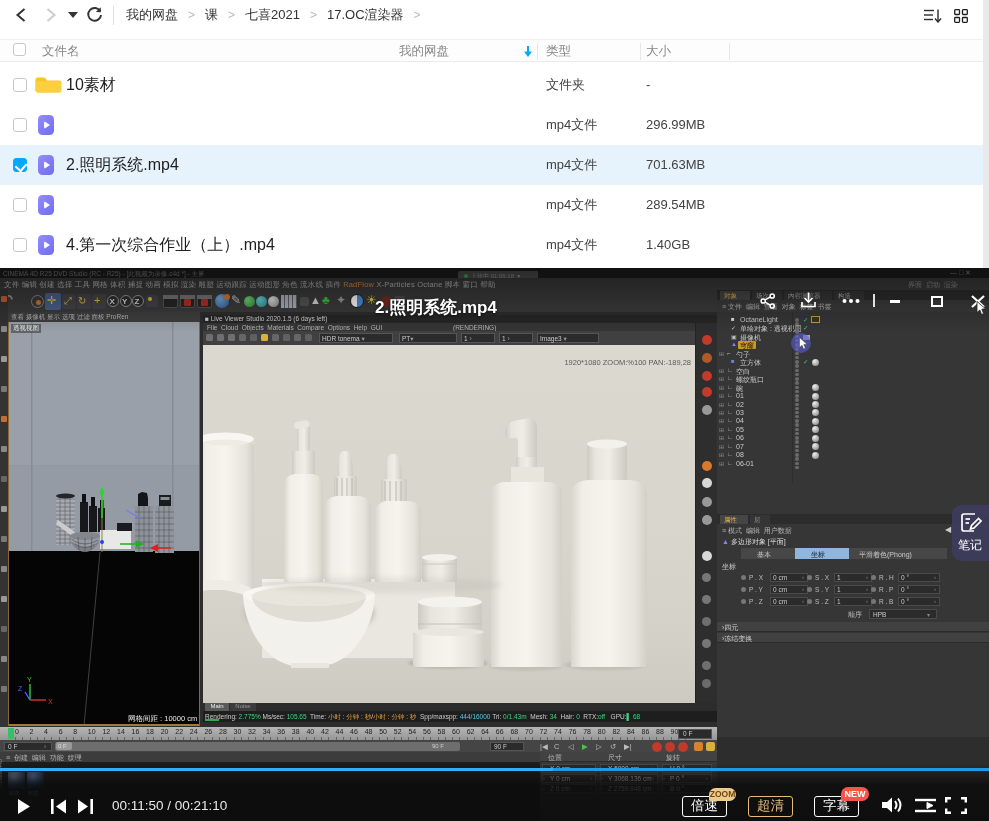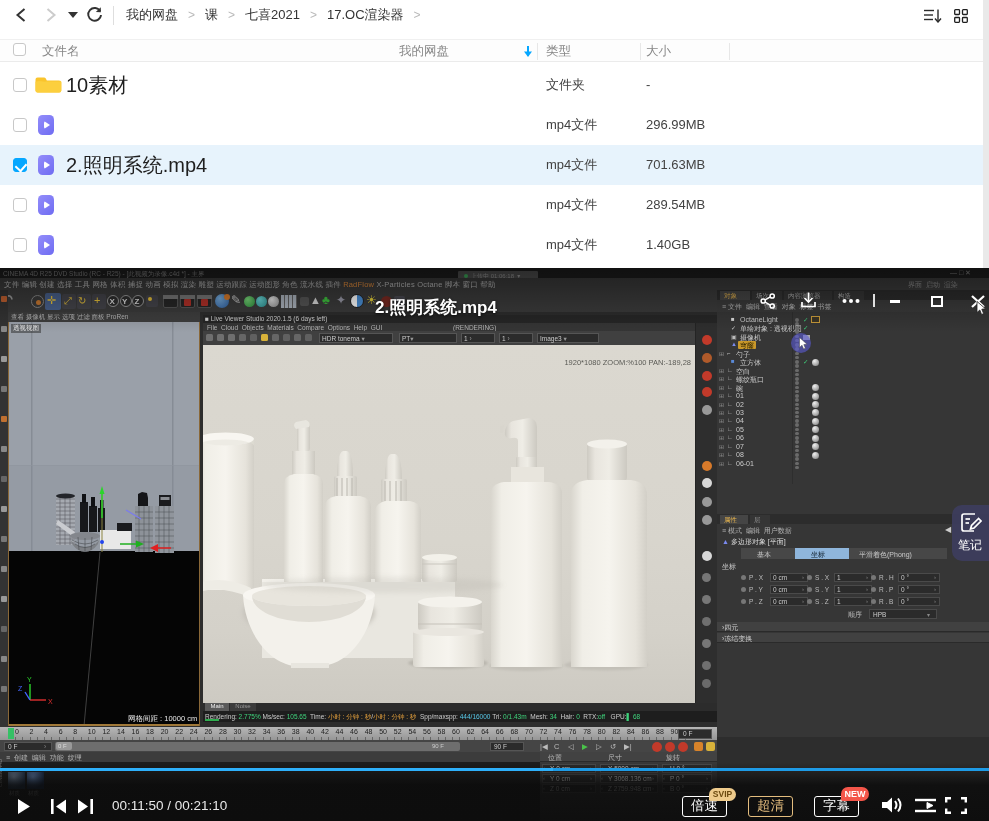--- a/index.html
+++ b/index.html
@@ -7,21 +7,21 @@
 .abs{position:absolute}
 
 #topbar{position:absolute;left:0;top:0;width:989px;height:39px;background:#fff}
 .crumb{position:absolute;top:0;height:30px;line-height:30px;font-size:13px;color:#333;display:flex;align-items:center;gap:10px}
 .csep{color:#b9b9b9;font-size:12px}
 
 #lhead{position:absolute;left:0;top:39px;width:989px;height:23px;background:#fdfdfd;border-top:1px solid #f0f0f0;border-bottom:1px solid #ebebeb;font-size:12.5px;color:#878787}
 .hdiv{position:absolute;top:3px;height:17px;width:1px;background:#e7e7e7}
 
 .row{position:absolute;left:0;width:989px;height:40px}
-.row .name{position:absolute;left:66px;top:0;height:40px;line-height:40px;font-size:20px;color:#1f1f1f}
+.row .name{position:absolute;left:66px;top:0;height:40px;line-height:40px;font-size:16px;color:#1f1f1f}
 .row .type{position:absolute;left:546px;top:0;height:40px;line-height:40px;font-size:13px;color:#424242}
 .row .size{position:absolute;left:646px;top:0;height:40px;line-height:40px;font-size:13px;color:#424242}
 .cb{position:absolute;left:13px;width:14px;height:14px;border:1px solid #c8c8c8;border-radius:3px;background:#fff}
 .cb.on{background:#06a7ff;border-color:#06a7ff}
 .cb.on:after{content:"";position:absolute;left:3px;top:1.5px;width:6px;height:8px;border:solid #fff;border-width:0 2px 2px 0;transform:rotate(42deg)}
 .vicon{position:absolute;left:38px;width:16px;height:20px;border-radius:4.5px;background:linear-gradient(135deg,#938dfa,#6f6cf2)}
 .vicon:after{content:"";position:absolute;left:6px;top:6px;width:0;height:0;border-left:6px solid #fff;border-top:4px solid transparent;border-bottom:4px solid transparent;border-radius:2px}
 
 #player{position:absolute;left:0;top:268px;width:989px;height:553px;background:#2d2d2d;overflow:hidden}
 #player .t{position:absolute;white-space:nowrap}
@@ -116,20 +116,21 @@
 </div>
 <div class="row" style="top:185px">
   <div class="cb" style="top:13px"></div>
   <div class="vicon" style="top:10px"></div>
   <div class="type">mp4文件</div>
   <div class="size">289.54MB</div>
 </div>
 <div class="row" style="top:225px">
   <div class="cb" style="top:13px"></div>
   <div class="vicon" style="top:10px"></div>
+  <div class="name">4.第一次综合作业（上）.mp4</div>
   <div class="type">mp4文件</div>
   <div class="size">1.40GB</div>
 </div>
 <div class="abs" style="left:983px;top:0px;width:6px;height:268px;background:#e9e9e9"></div>
 
 <div id="player">
 
  <div class="abs" style="left:0;top:0;width:989px;height:10px;background:#1e1e1e"></div>
  <div class="abs t" style="left:3px;top:1.5px;font-size:6.5px;color:#7d7d7d">CINEMA 4D R25 DVD Studio (RC - R25) - [此视频为录像.c4d *] - 主界</div>
  <div class="abs" style="left:458px;top:3px;width:80px;height:9px;background:#4f4f4f;border-radius:1px"></div>
@@ -955,21 +956,21 @@
       <rect x="0" y="0" width="2.6" height="15" fill="#fff"></rect>
       <path d="M15 0.5 L5 7.5 L15 14.5 Z" fill="#fff"></path>
     </svg>
  <svg class="abs" style="left:78px;top:531px" width="15" height="15" viewBox="0 0 15 15">
       <rect x="12.4" y="0" width="2.6" height="15" fill="#fff"></rect>
       <path d="M0 0.5 L10 7.5 L0 14.5 Z" fill="#fff"></path>
     </svg>
  <div class="abs t" style="left:112px;top:530px;font-size:13.5px;color:#e8e8e8">00:11:50 / 00:21:10</div>
 
  <div class="btnbox" style="left:682px;top:528px">倍速</div>
- <div class="abs" style="left:709px;top:520px;width:27px;height:13px;background:#eecb8c;border-radius:7px 7px 7px 2px;text-align:center;font-size:8.5px;font-weight:bold;color:#6b4a10;line-height:13px">SVIP</div>
+ <div class="abs" style="left:709px;top:520px;width:27px;height:13px;background:#eecb8c;border-radius:7px 7px 7px 2px;text-align:center;font-size:8.5px;font-weight:bold;color:#6b4a10;line-height:13px">ZOOM</div>
  <div class="btnbox" style="left:748px;top:528px;border-color:#e4bd7e;color:#e4bd7e">超清</div>
  <div class="btnbox" style="left:814px;top:528px">字幕</div>
  <div class="abs" style="left:841px;top:519px;width:28px;height:14px;background:#f4564a;border-radius:8px 8px 8px 2px;text-align:center;font-size:9px;font-weight:bold;color:#fff;line-height:14px">NEW</div>
  <svg class="abs" style="left:882px;top:529px" width="20" height="16" viewBox="0 0 20 16">
       <path d="M0 5 L5 5 L10 0.5 L10 15.5 L5 11 L0 11 Z" fill="#fff"></path>
       <path d="M13 4 Q16 8 13 12" stroke="#fff" stroke-width="2" fill="none"></path>
       <path d="M16 1.5 Q21 8 16 14.5" stroke="#fff" stroke-width="2" fill="none"></path>
     </svg>
  <svg class="abs" style="left:915px;top:530px" width="21" height="15" viewBox="0 0 21 15">
       <g stroke="#fff" stroke-width="2.4">

